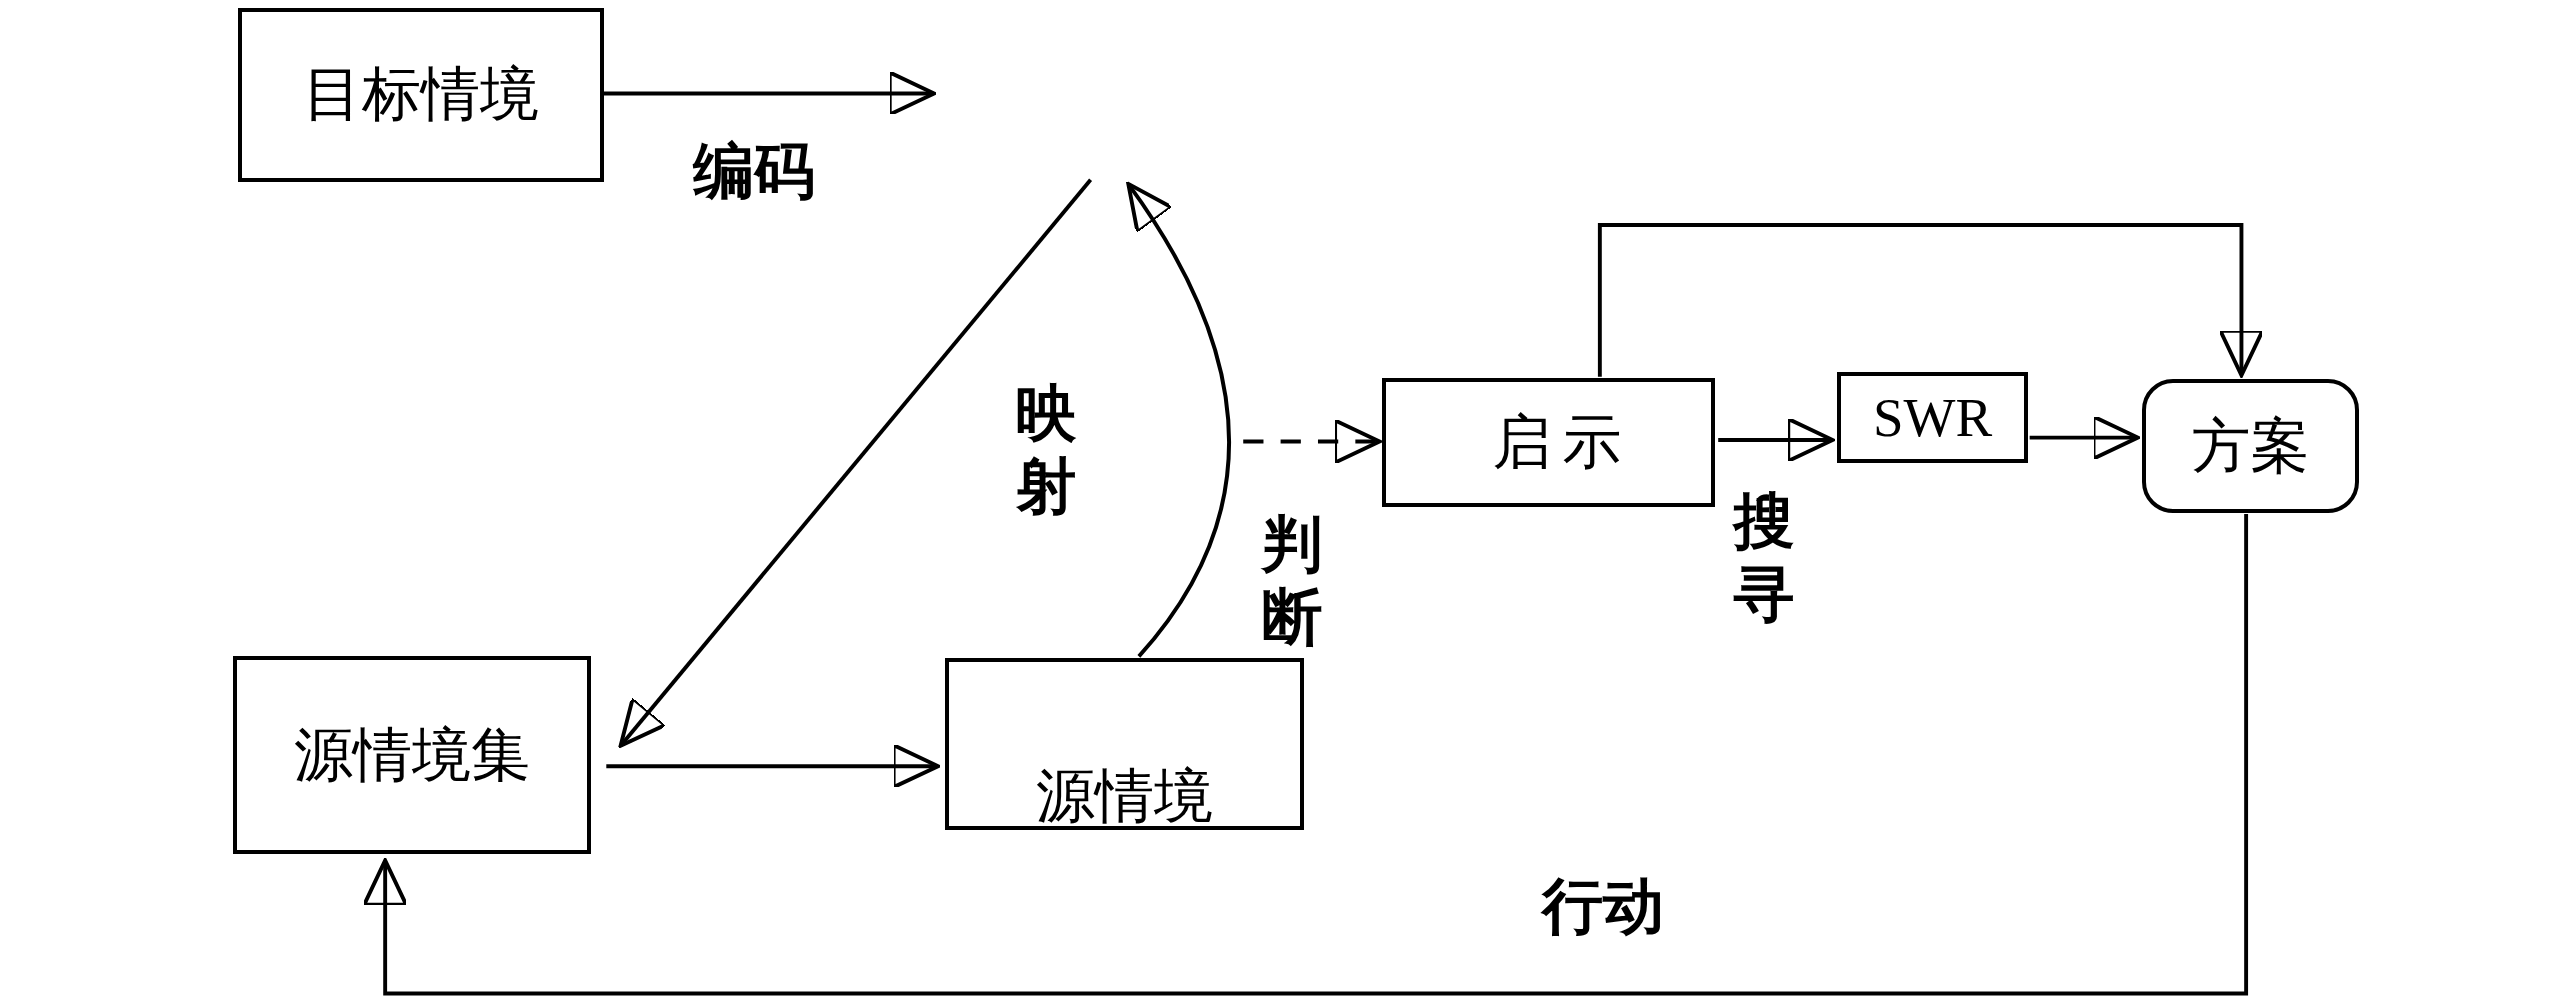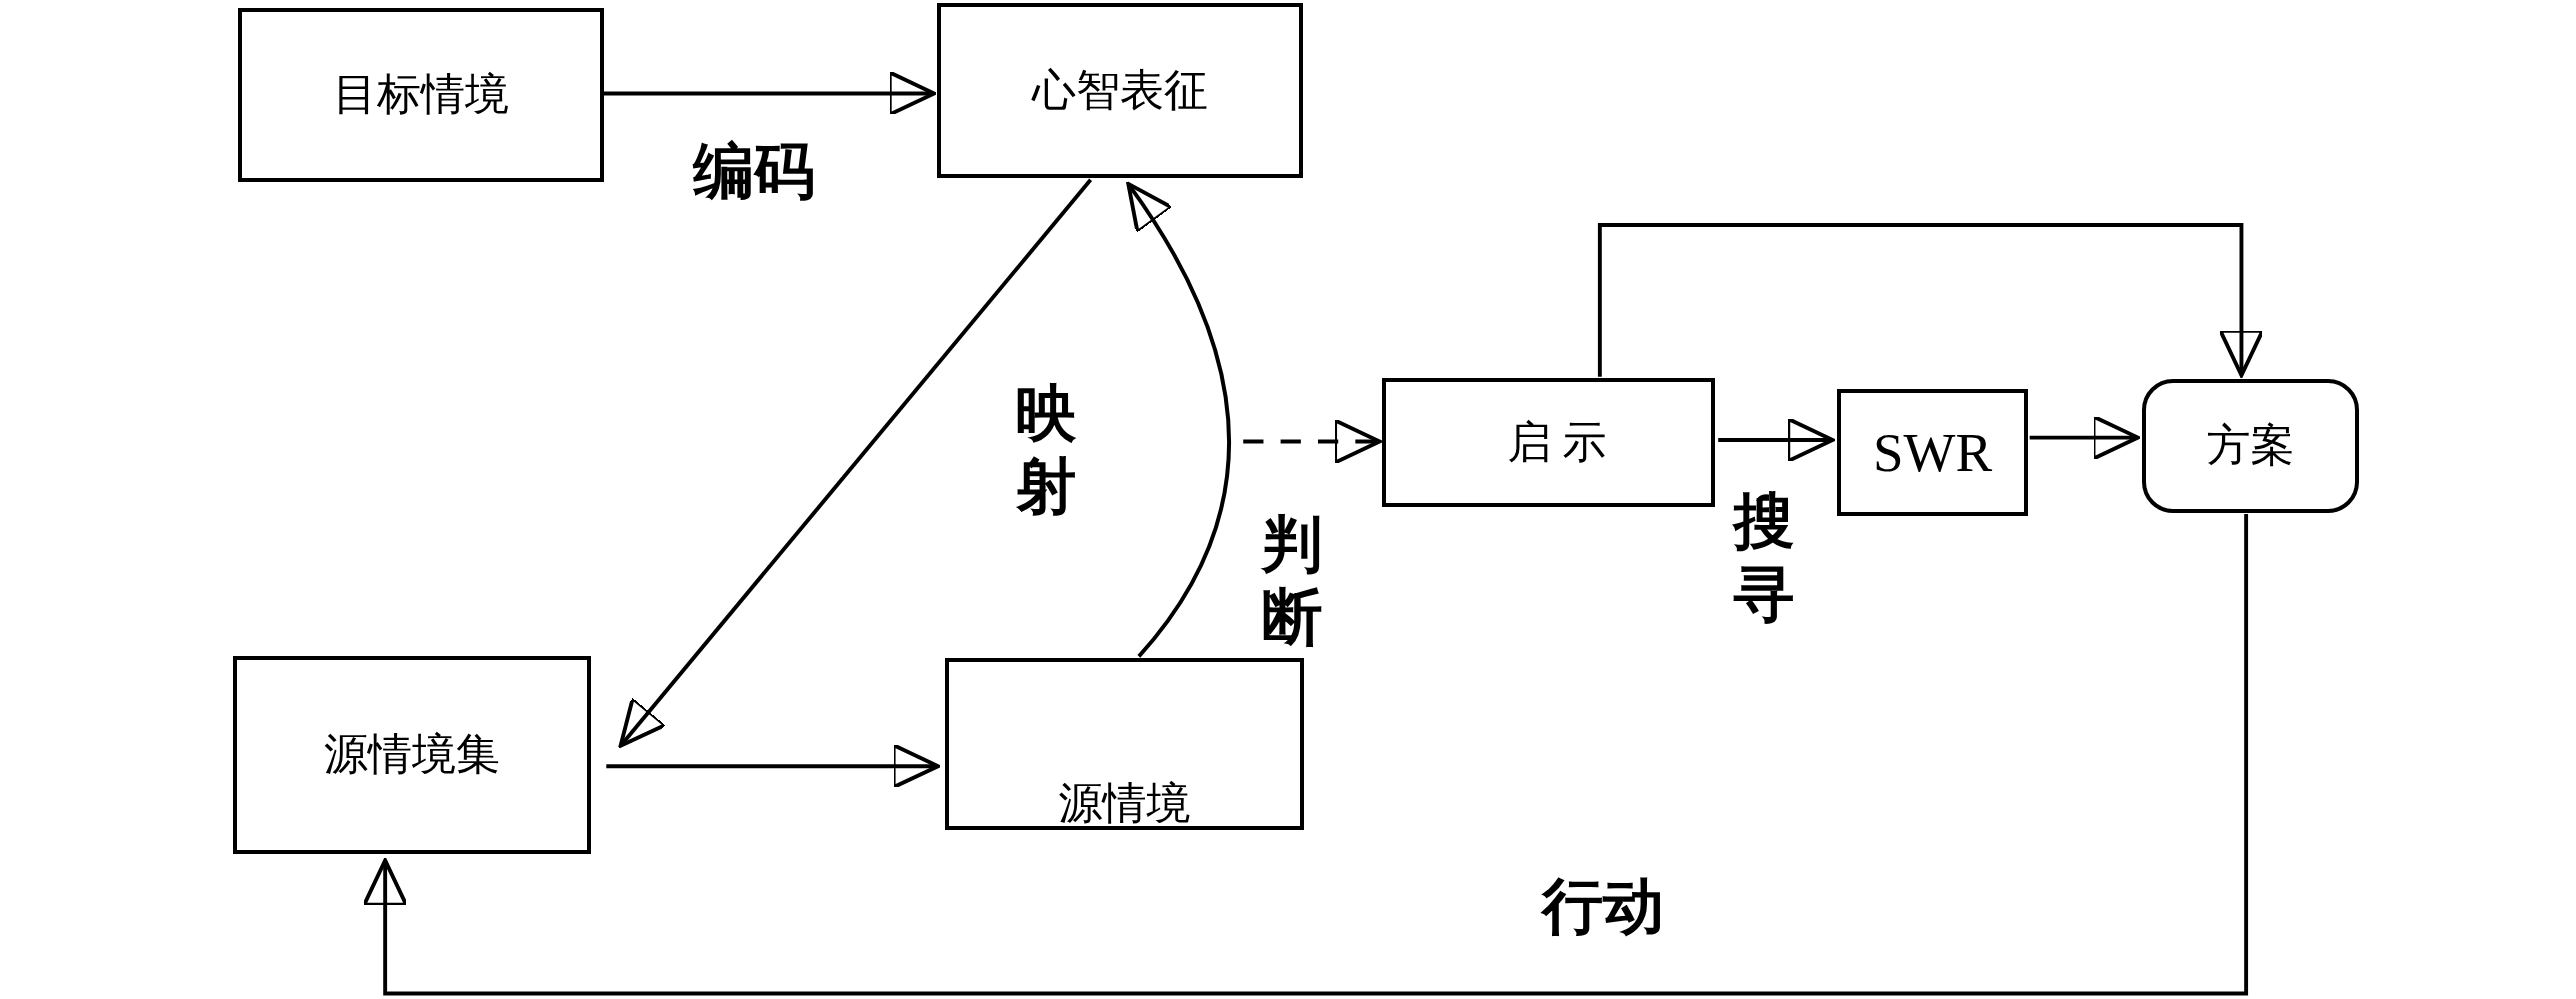--- a/index.html
+++ b/index.html
@@ -29,30 +29,30 @@
     stroke-width: 5;
   }
   .node {
     position: absolute;
     box-sizing: border-box;
     border: 4.7px solid #000000;
     background: #ffffff;
     display: flex;
     align-items: center;
     justify-content: center;
-    font-size: 44px;
+    font-size: 59px;
     line-height: 1;
     white-space: nowrap;
   }
   .node-target        { left: 238px;  top: 7.8px;  width: 366px; height: 174px; }
   .node-mental        { left: 937px; top: 3.1px;   width: 366px; height: 175px; }
   .node-source-set    { left: 233px;  top: 656px; width: 358px; height: 198px; }
   .node-source        { left: 945px; top: 658px; width: 359px; height: 172px; align-items: flex-end; }
   .node-inspiration   { left: 1382px; top: 378px; width: 333px; height: 129px; letter-spacing: 11px; padding-left: 28px; }
-  .node-swr           { left: 1837px; top: 389px; width: 191px; height: 127px; font-size: 55px; }
+  .node-swr           { left: 1837px; top: 372px; width: 191px; height: 91px; font-size: 55px; }
   .node-plan          { left: 2142px; top: 379px; width: 217px; height: 134px; border-radius: 31px; }
   .edge-label {
     position: absolute;
     transform: translate(-50%, -50%);
     font-weight: bold;
     font-size: 61px;
     line-height: 1.2;
     text-align: center;
     white-space: nowrap;
   }
@@ -96,23 +96,20 @@
 
     <path d="M 778 984 L 1203 984" marker-end="url(#arrow)"></path>
 
     <path d="M 2884 660 L 2884 1276 L 494 1276 L 494 1106" marker-end="url(#arrow)"></path>
   </svg>
 
   <div class="node node-target">
     <span>目标情境</span>
   </div>
 
-  <div class="node node-mental">
-    <span>心智表征</span>
-  </div>
 
   <div class="node node-source-set">
     <span>源情境集</span>
   </div>
 
   <div class="node node-source">
     <span>源情境</span>
   </div>
 
   <div class="node node-inspiration">

